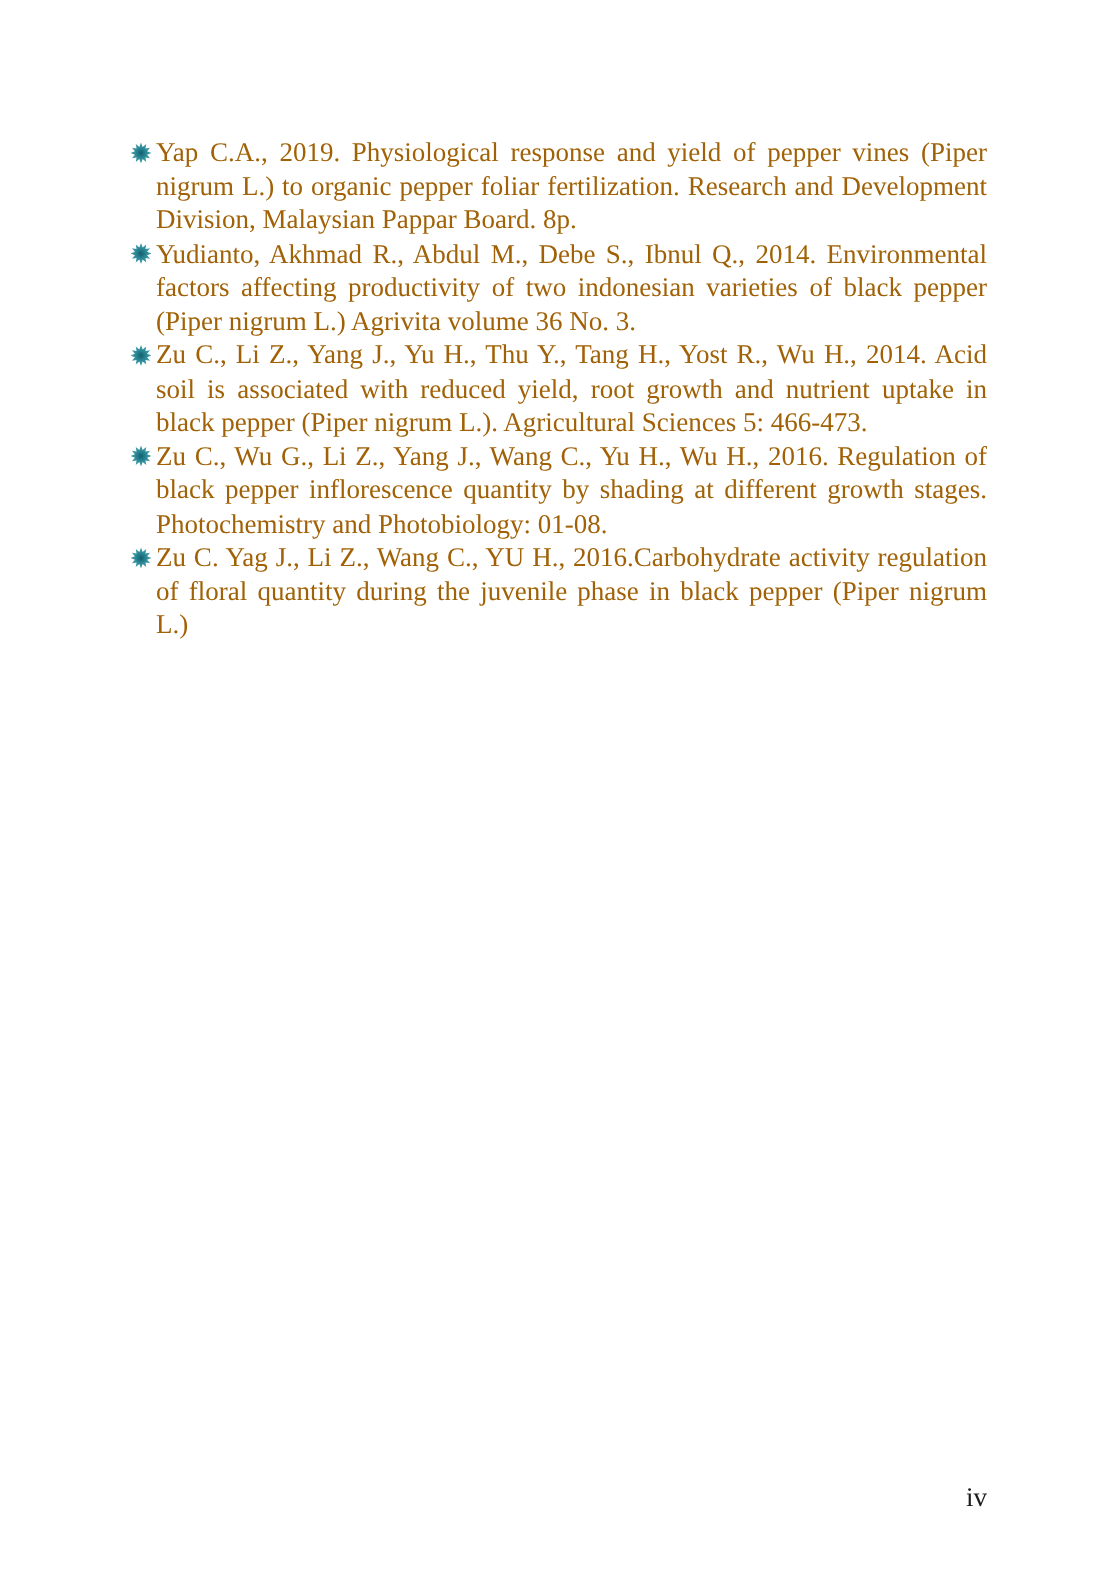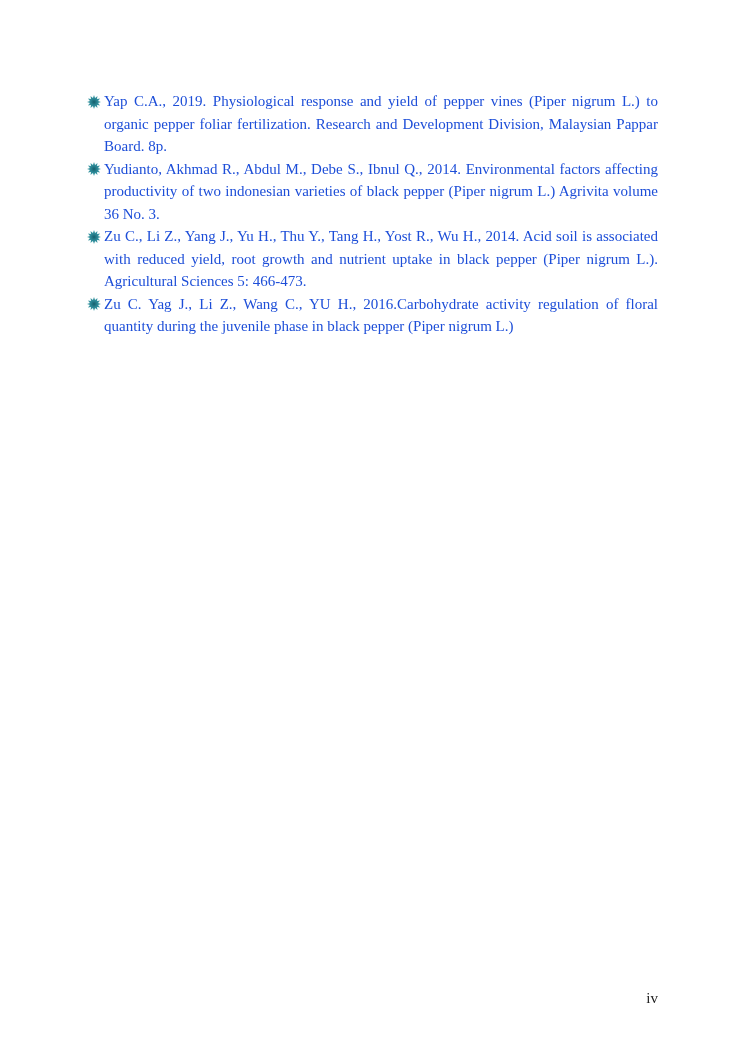--- a/index.html
+++ b/index.html
@@ -24,45 +24,45 @@
     position: absolute;
     top: 90px;
     left: 104px;
     width: 554px;
   }
   .ref {
     position: relative;
   }
   .ref-text {
     margin: 0;
-    font-size: 15px;
+    font-size: 18px;
     line-height: 22.5px;
     text-align: justify;
-    color: #1d4ed8;
+    color: #a16207;
   }
   .ref-text .italic {
   }
   .bullet {
     position: absolute;
     left: -17px;
     top: 4.5px;
     width: 14px;
     height: 14px;
     display: block;
   }
   .bullet svg {
     display: block;
     width: 14px;
     height: 14px;
   }
   .page-number {
     position: absolute;
     top: 989px;
     right: 87px;
-    font-size: 15px;
+    font-size: 18px;
     line-height: 18px;
     color: #1b1b1b;
     text-align: right;
   }
   .svg-defs {
     position: absolute;
     width: 0;
     height: 0;
     overflow: hidden;
   }
@@ -104,20 +104,28 @@
 
     <div class="ref">
       <span class="bullet">
         <svg viewBox="0 0 14 14">
             <polygon fill="url(#bulletGrad)" points="14,7 11.06,8.09 13.06,10.5 9.97,9.97 10.5,13.06 8.09,11.06 7,14 5.91,11.06 3.5,13.06 4.03,9.97 0.94,10.5 2.94,8.09 0,7 2.94,5.91 0.94,3.5 4.03,4.03 3.5,0.94 5.91,2.94 7,0 8.09,2.94 10.5,0.94 9.97,4.03 13.06,3.5 11.06,5.91"></polygon>
           </svg>
       </span>
       <p class="ref-text">Zu C., Li Z., Yang J., Yu H., Thu Y., Tang H., Yost R., Wu H., 2014. Acid soil is associated with reduced yield, root growth and nutrient uptake in black pepper (Piper nigrum L.). Agricultural Sciences 5: 466-473.</p>
     </div>
 
+    <div class="ref">
+      <span class="bullet">
+        <svg viewBox="0 0 14 14">
+            <polygon fill="url(#bulletGrad)" points="14,7 11.06,8.09 13.06,10.5 9.97,9.97 10.5,13.06 8.09,11.06 7,14 5.91,11.06 3.5,13.06 4.03,9.97 0.94,10.5 2.94,8.09 0,7 2.94,5.91 0.94,3.5 4.03,4.03 3.5,0.94 5.91,2.94 7,0 8.09,2.94 10.5,0.94 9.97,4.03 13.06,3.5 11.06,5.91"></polygon>
+          </svg>
+      </span>
+      <p class="ref-text">Zu C., Wu G., Li Z., Yang J., Wang C., Yu H., Wu H., 2016. Regulation of black pepper inflorescence quantity by shading at different growth stages. Photochemistry and Photobiology: 01-08.</p>
+    </div>
 
     <div class="ref">
       <span class="bullet">
         <svg viewBox="0 0 14 14">
             <polygon fill="url(#bulletGrad)" points="14,7 11.06,8.09 13.06,10.5 9.97,9.97 10.5,13.06 8.09,11.06 7,14 5.91,11.06 3.5,13.06 4.03,9.97 0.94,10.5 2.94,8.09 0,7 2.94,5.91 0.94,3.5 4.03,4.03 3.5,0.94 5.91,2.94 7,0 8.09,2.94 10.5,0.94 9.97,4.03 13.06,3.5 11.06,5.91"></polygon>
           </svg>
       </span>
       <p class="ref-text"><span>Zu C. Yag J., Li Z., Wang C., YU H., 2016.Carbohydrate activity regulation of floral quantity during the juvenile phase in black pepper (</span><span class="italic">Piper nigrum</span><span> L.)</span></p>
     </div>
 

